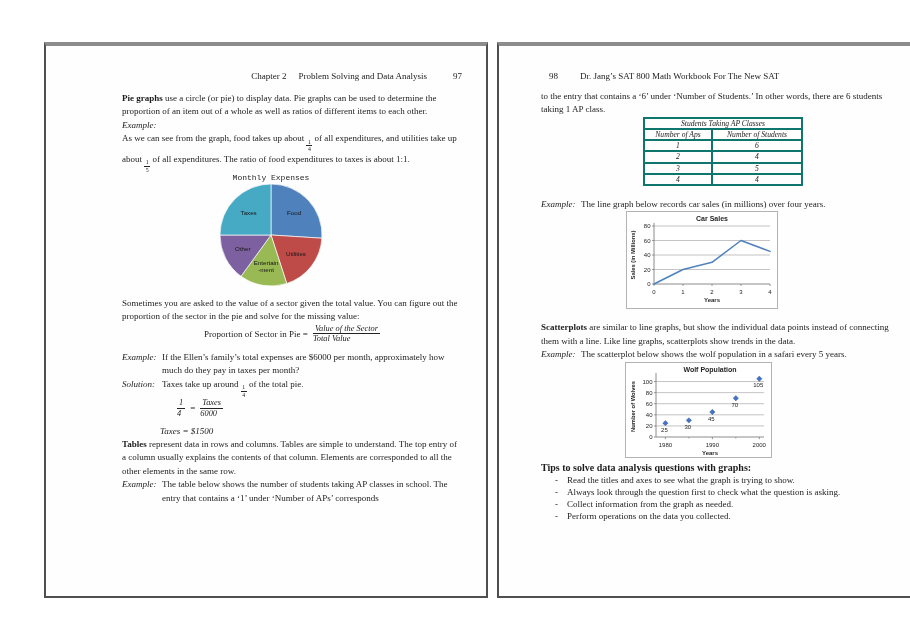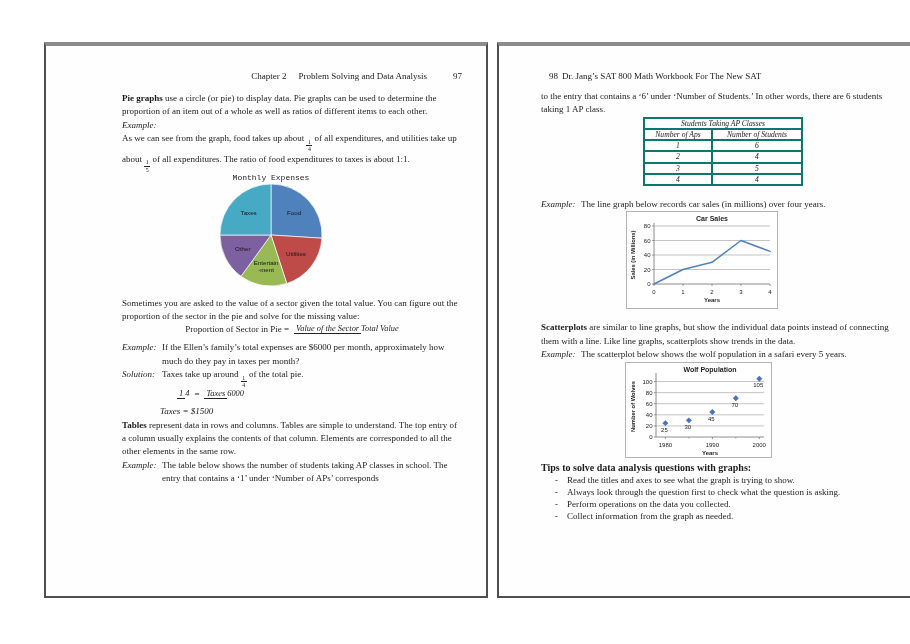--- a/index.html
+++ b/index.html
@@ -9,34 +9,34 @@
     border:2px solid #4f4f4f;border-top:4px solid #8c8c8c;box-sizing:border-box;overflow:hidden;margin-left:32px;}
   #page-left{left:12px;width:444px;padding:24px 24px 0 76px;}
   #page-right{left:465px;width:435px;padding:24px 28px 0 42px;}
   .page p, .page .hang{font-size:9px;line-height:13.4px;margin:0;}
   .mb2{margin-bottom:2px}.mb5{margin-bottom:5px}.mb6{margin-bottom:6px}
   .mb7{margin-bottom:7px}.mb8{margin-bottom:8px}.mb10{margin-bottom:10px}.mb12{margin-bottom:12px}
   .bold{font-weight:bold}
   .hdr{display:flex;font-size:9px;line-height:12px;}
   .hdr-right{justify-content:flex-end;gap:12px;}
   .hdr-right .pgnum{margin-left:14px;}
-  .hdr-left{gap:4px;padding-left:8px;}
+  .hdr-left{gap:22px;padding-left:8px;}
   .hang{display:flex;}
   .hang .lbl{flex:0 0 40px;font-style:italic;}
   .hang .txt{flex:1;}
   .indent38{margin-left:40px;}
   
   .fs{display:inline-flex;flex-direction:column;align-items:center;font-size:5.8px;
       line-height:1.1;vertical-align:-0.45em;font-style:normal;}
   .fs .num{border-bottom:0.7px solid #222;padding:0 1.5px;}
   .fracline{line-height:15px;}
   
   .equation{display:flex;align-items:center;gap:5px;font-size:9px;}
   .eqcenter{justify-content:center;}
-  .eqfrac{display:inline-flex;align-items:center;font-size:8.4px;
+  .eqfrac{display:inline-flex;flex-direction:column;align-items:flex-start;font-size:8.4px;
       font-style:italic;line-height:1.15;text-align:center;}
   .eqfrac .num{border-bottom:0.8px solid #222;padding:0 2px;}
   .italic{font-style:italic;}
   
   .pie-wrap{width:150px;margin-left:74px;text-align:center;}
   .pie-title{font-family:Liberation Mono, monospace;font-size:8px;color:#262626;margin-bottom:1px;}
   
   .chartbox{display:inline-block;border:1px solid #b3b3b3;background:#fff;line-height:0;}
   .ml85{margin-left:85px;}.ml84{margin-left:84px;}
   
@@ -259,17 +259,17 @@
           <path d="M109.82608695652173,32.48181818181818 L112.52608695652174,35.18181818181818 L109.82608695652173,37.88181818181818 L107.12608695652173,35.18181818181818 Z" fill="#4472C4" stroke="#2f5597" stroke-width="0.4"></path>
           <text x="108.82608695652173" y="43.78181818181818" font-size="6" fill="#1f1f1f" font-family="&quot;Liberation Sans&quot;,sans-serif" text-anchor="middle">70</text>
           <path d="M133.30434782608694,13.072727272727274 L136.00434782608693,15.772727272727273 L133.30434782608694,18.472727272727273 L130.60434782608695,15.772727272727273 Z" fill="#4472C4" stroke="#2f5597" stroke-width="0.4"></path>
           <text x="132.30434782608694" y="24.372727272727275" font-size="6" fill="#1f1f1f" font-family="&quot;Liberation Sans&quot;,sans-serif" text-anchor="middle">105</text>
         </svg></div>
 
     <div class="tips-head">Tips to solve data analysis questions with graphs:</div>
     <ul class="tips">
       <li>Read the titles and axes to see what the graph is trying to show.</li>
       <li>Always look through the question first to check what the question is asking.</li>
+      <li>Collect information from the graph as needed.</li>
       <li>Perform operations on the data you collected.</li>
-      <li>Collect information from the graph as needed.</li>
     </ul>
   </div>
 </div>
 
 </body></html>

